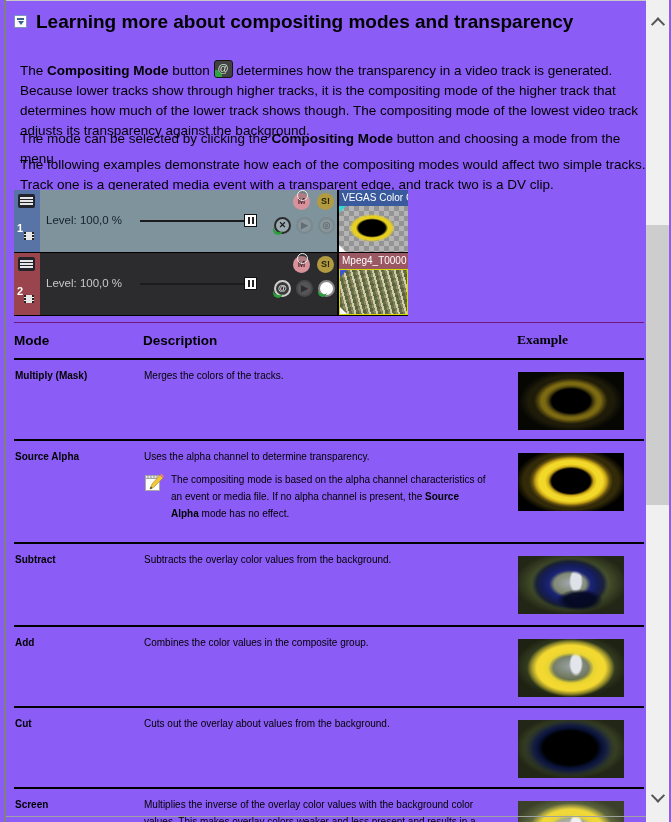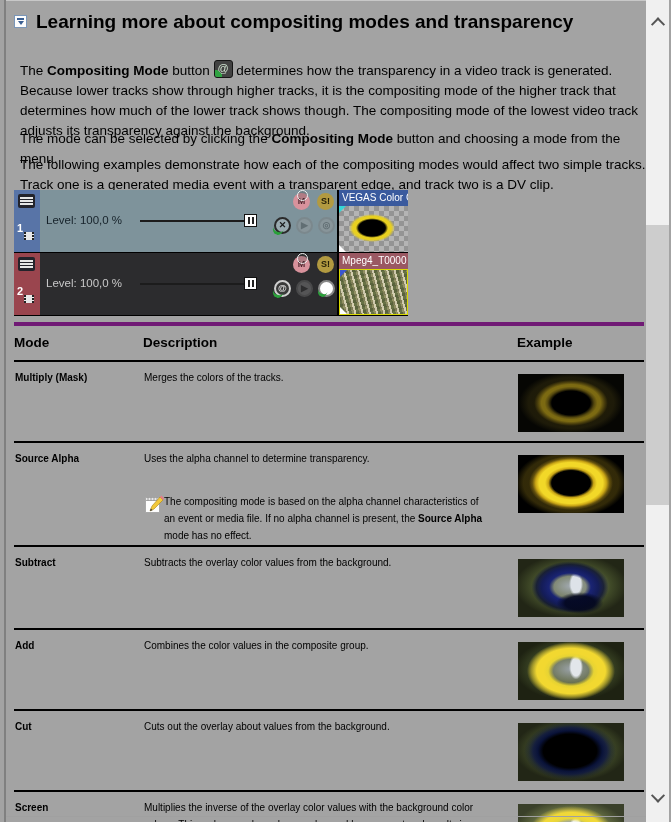--- a/index.html
+++ b/index.html
@@ -1,16 +1,16 @@
 <!DOCTYPE html>
 <html><head>
 <meta charset="utf-8">
 <style>
   html,body{margin:0;padding:0;}
-  #page{position:relative;width:671px;height:822px;background:#a3a3a3;overflow:hidden;
+  #page{position:relative;width:671px;height:822px;background:#8b5cf6;overflow:hidden;
         font-family:"Liberation Sans",sans-serif;color:#000;}
   .left-edge{position:absolute;left:4px;top:0;width:2px;height:822px;background:#808080;}
   .top-edge{position:absolute;left:6px;top:0;width:640px;height:1px;background:#c8c8c8;}
   .bottom-edge{position:absolute;left:6px;top:816px;width:640px;height:1px;background:#a0a0a0;}
 
   
   .scrollbar{position:absolute;left:646px;top:0;width:23px;height:822px;background:#f0f0f0;}
   .sb-btn{position:absolute;left:0;width:23px;height:30px;display:flex;align-items:center;justify-content:center;}
   .sb-btn.up{top:8px}.sb-btn.down{top:782px}
   .chev{width:8px;height:8px;border-left:2px solid #555;border-top:2px solid #555;}
@@ -91,31 +91,31 @@
   .fade-tri{position:absolute;width:0;height:0;}
   .fade-tl{left:0;top:0;border-top:7px solid #35d6d6;border-right:7px solid transparent;}
   .fade-tl.blue{border-top-color:#3a55d0;}
   .fade-bl{left:0;bottom:0;border-bottom:7px solid #fff;border-right:7px solid transparent;}
 
   
   .modes{position:absolute;left:14px;top:322px;width:630px;border-collapse:collapse;table-layout:fixed;}
   .modes col.c-mode{width:129px;}
   .modes col.c-desc{width:367px;}
   .modes col.c-ex{width:134px;}
-  .modes th{text-align:left;font-size:13.5px;font-weight:bold;border-top:4px solid #701a75;border-bottom:2px solid #000;
+  .modes th{text-align:left;font-size:13.5px;font-weight:bold;border-top:1px solid #701a75;border-bottom:2px solid #000;
       padding:9px 0 10px 0;}
-  .modes th.h-ex{padding-left:7px;}
+  .modes th.h-ex{padding-left:7px;font-family:Liberation Serif, serif;}
   .modes td{vertical-align:top;font-size:10px;line-height:17px;padding-top:7px;}
   .modes tr.mrow td{border-top:2px solid #000;}
   .modes tr.mrow:first-of-type td{border-top:none;}
   .modes td.mode{font-weight:bold;}
   .modes td.desc{padding-right:16px;}
   .r-multiply td{height:71px;} .r-alpha td{height:93px;} .r-add td{height:69px;}
   .r-subtract td{height:73px;} .r-cut td{height:71px;}
-  .note{display:flex;margin-top:26px;width:345px;}
+  .note{display:flex;gap:7px;margin-top:6px;width:345px;}
   .note-icon{flex:0 0 auto;margin-top:1px;}
   .note-text{flex:1;}
   .fx{width:106px;height:58px;margin:5px 0 8px 7px;}
   .fx-multiply{background:
       radial-gradient(ellipse 40px 25px at 53px 29px,#000 0 48%,#55480e 58%,#7c6a12 66%,#7c6a12 74%,#473c0c 84%,rgba(32,28,7,.65) 92%,transparent 100%),
       radial-gradient(ellipse 52px 31px at 53px 29px,rgba(66,58,18,.4) 0 82%,transparent 100%),#060603;}
   .fx-alpha{background:
       radial-gradient(ellipse 42px 27px at 53px 28px,#000 0 46%,#caa616 54%,#f2d828 62%,#f2d828 76%,#caa616 84%,rgba(150,120,20,.5) 92%,transparent 100%),
       radial-gradient(ellipse 56px 34px at 53px 28px,rgba(180,150,30,.28) 0 85%,transparent 100%),#000;}
   .fx-scene{background:

